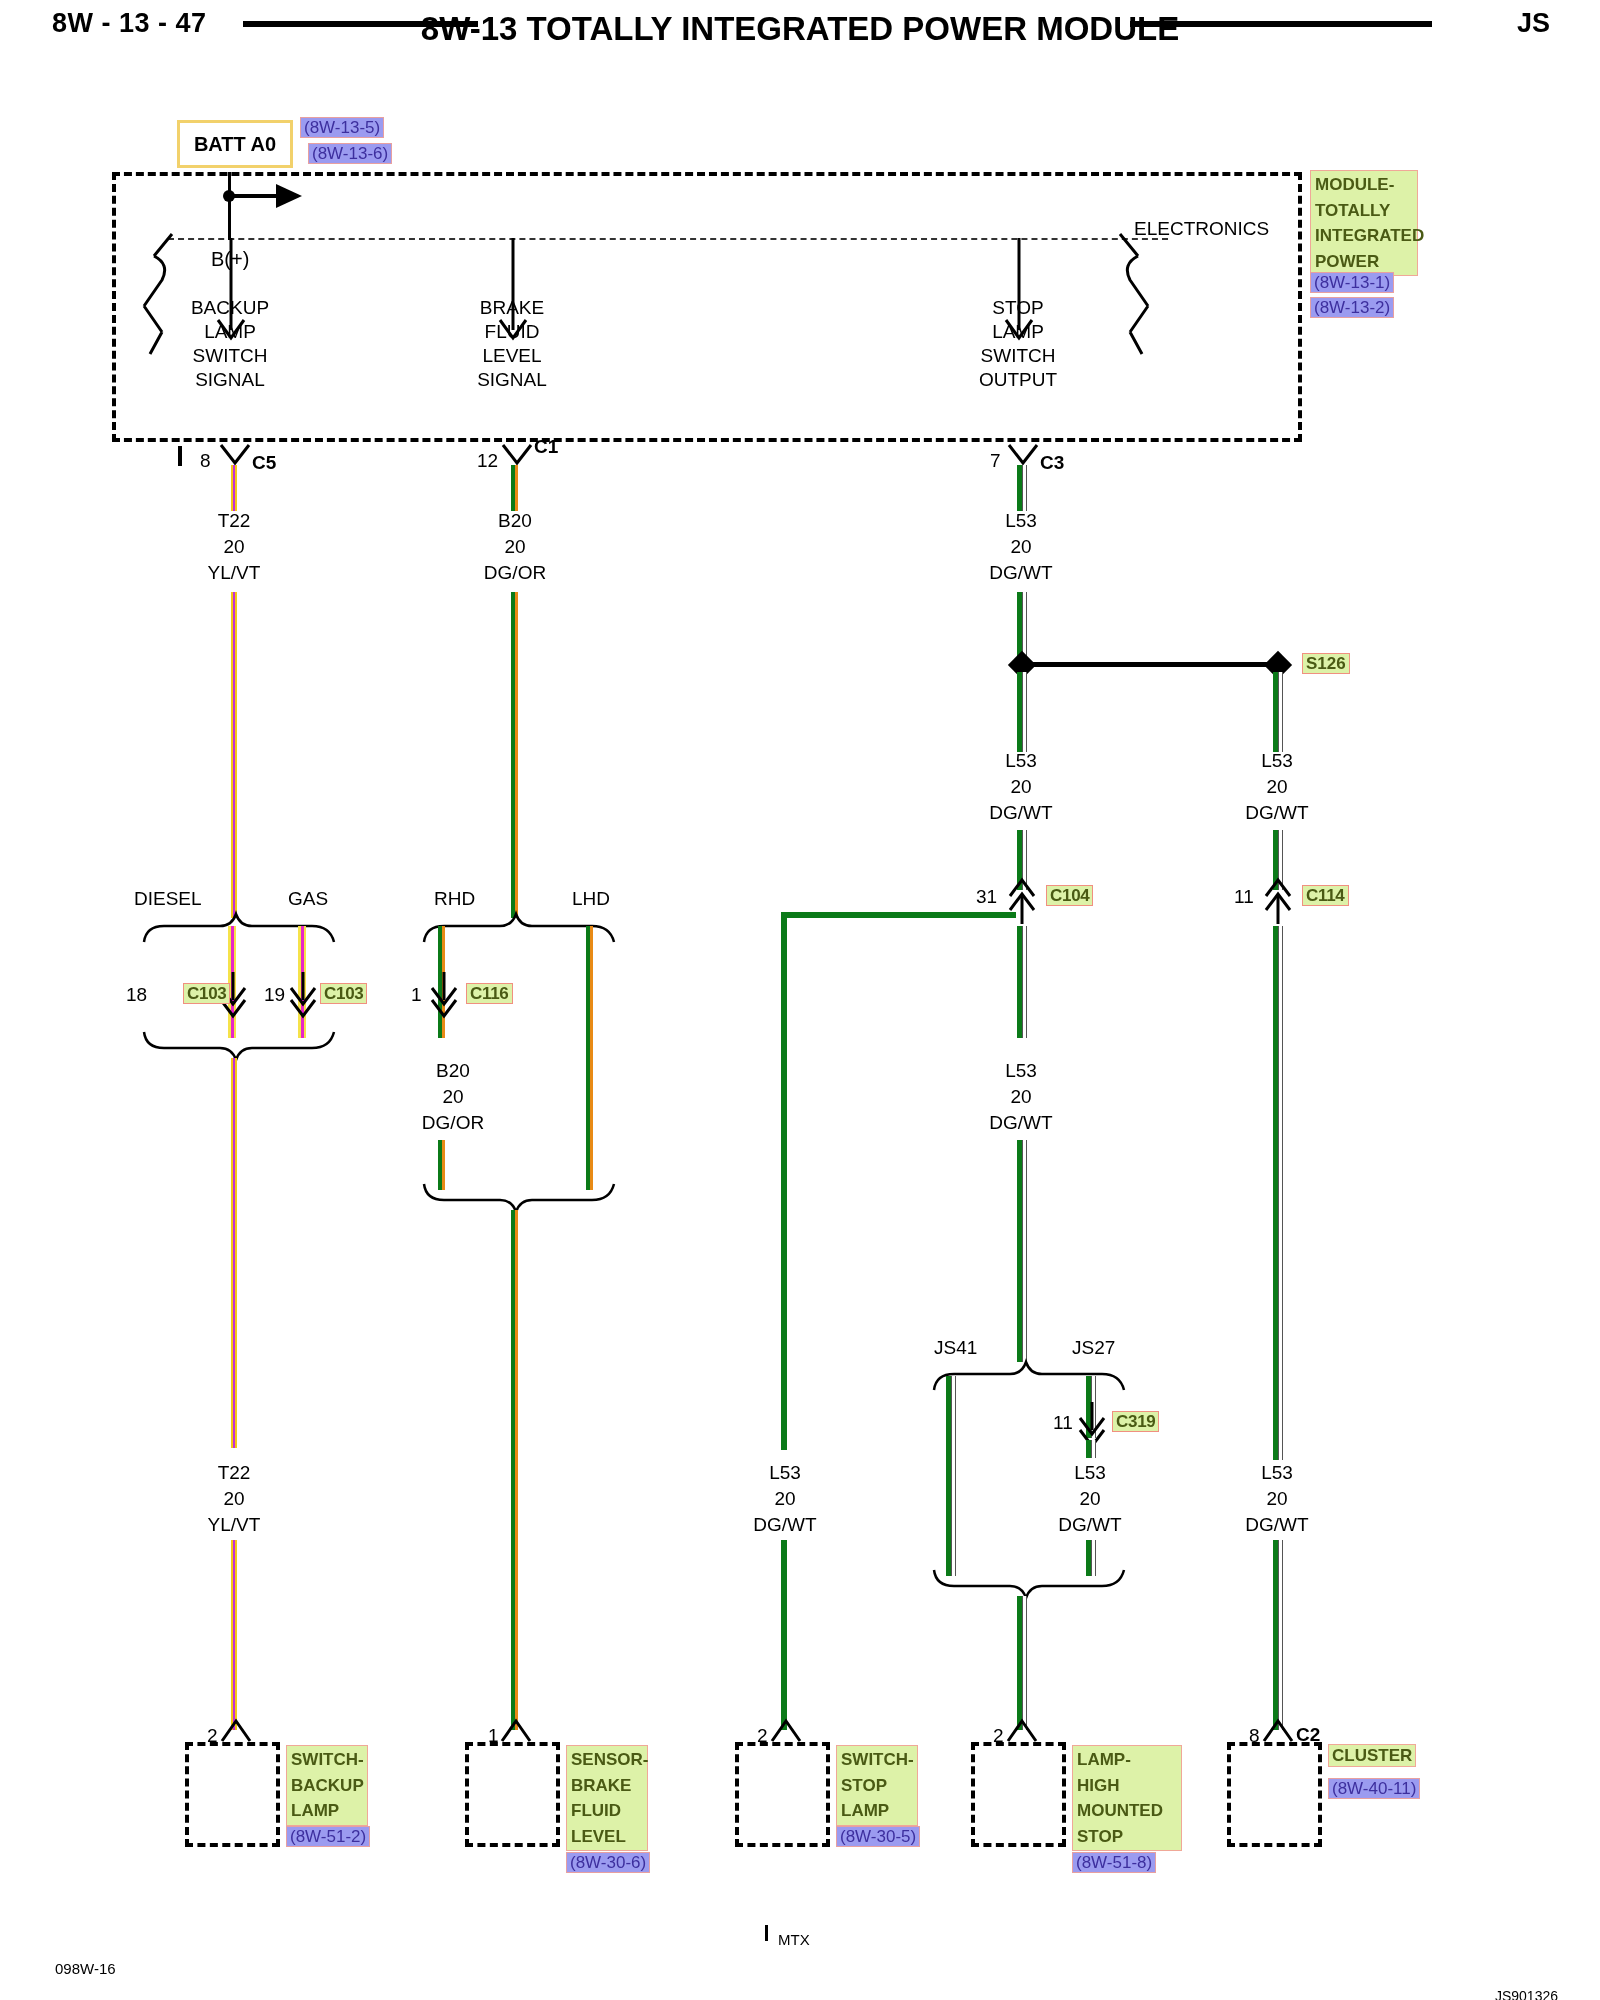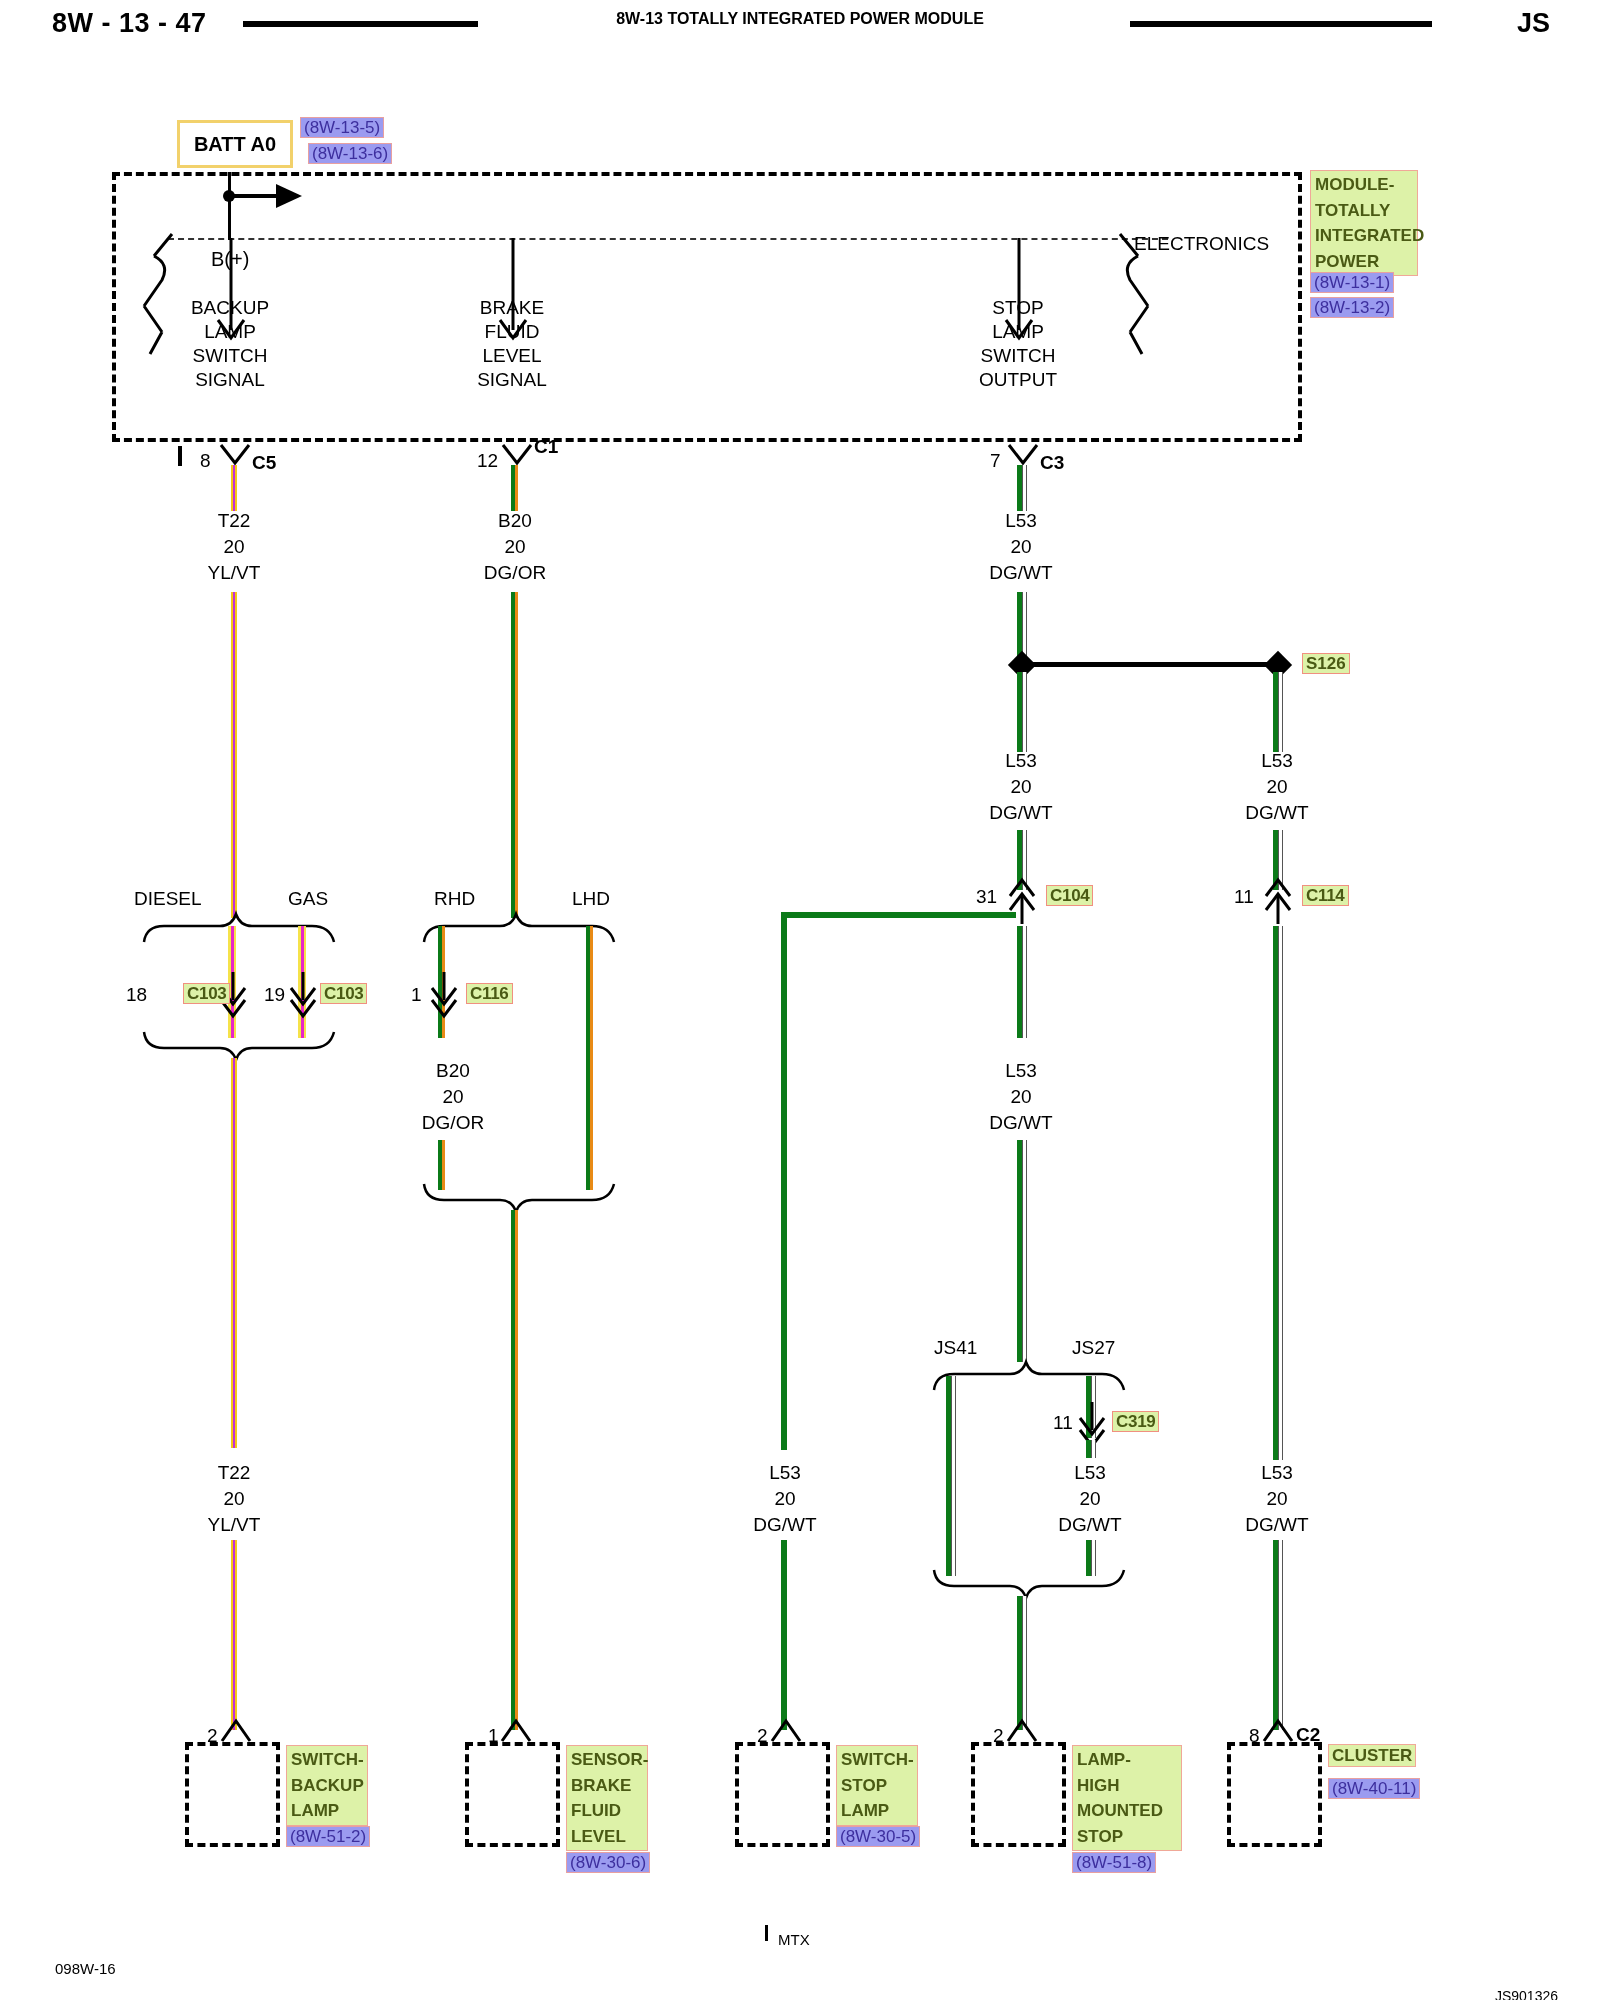--- a/index.html
+++ b/index.html
@@ -22,21 +22,21 @@
 
   
   #hdr-left {
     left: 52px; top: 8px;
     font-size: 27px; font-weight: bold;
     letter-spacing: 0.5px;
   }
   #hdr-title {
     left: 0; top: 10px; width: 1600px;
     text-align: center;
-    font-size: 16px; font-weight: bold;
+    font-size: 33px; font-weight: bold;
   }
   #hdr-right {
     right: 50px; top: 8px;
     font-size: 27px; font-weight: bold;
   }
   .hdr-rule {
     height: 6px; background: #000;
   }
   #hdr-rule-l { left: 243px; top: 21px; width: 235px; }
   #hdr-rule-r { left: 1130px; top: 21px; width: 302px; }
@@ -214,21 +214,21 @@
   <div class="abs" id="bplus-label">B(+)</div>
 
   <svg class="abs mark" style="left:140px; top:228px;" width="70" height="130">
     <path d="M32,6 L14,28 M14,28 Q30,36 22,52 M22,52 L4,78 M4,78 L22,104 M22,104 L10,126" stroke="#000" stroke-width="3" fill="none"></path>
   </svg>
 
   <svg class="abs mark" style="left:1110px; top:228px;" width="70" height="130">
     <path d="M10,6 L28,28 M28,28 Q12,36 20,52 M20,52 L38,78 M38,78 L20,104 M20,104 L32,126" stroke="#000" stroke-width="3" fill="none"></path>
   </svg>
 
-  <div class="abs lbl" style="left:1134px; top:233px;">ELECTRONICS</div>
+  <div class="abs lbl" style="left:1134px; top:218px;">ELECTRONICS</div>
 
   <div class="abs" style="left:1310px; top:170px; width:108px;">
     <div class="name-chip-block">
       <div>MODULE-</div>
       <div>TOTALLY</div>
       <div>INTEGRATED</div>
       <div>POWER</div>
     </div>
   </div>
   <div class="abs" style="left:1310px; top:272px;">

